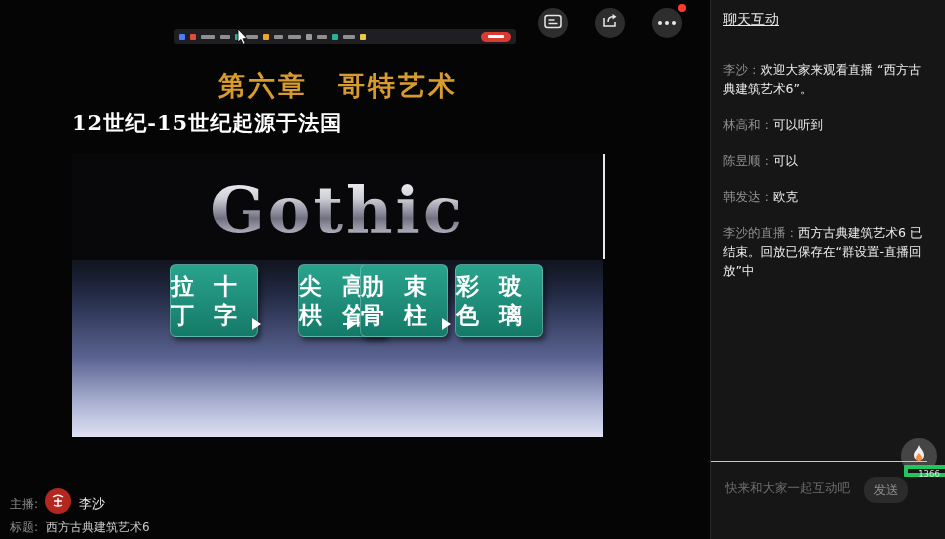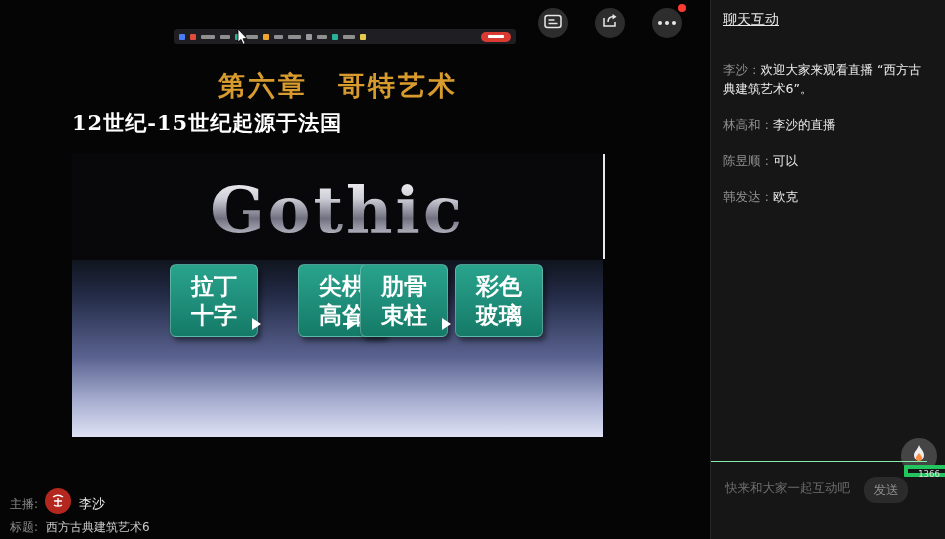--- a/index.html
+++ b/index.html
@@ -45,21 +45,21 @@
   .gothic-word { font-family:"DejaVu Serif","Liberation Serif",serif; font-weight:bold;
                  font-size:64px; letter-spacing:3px;
                  background:linear-gradient(180deg,#ffffff 0%,#cfcfd8 35%,#707080 62%,#e9e9f2 100%);
                  -webkit-background-clip:text; background-clip:text; color:transparent;margin-top:6px; }
   .caret-line { position:absolute; left:603px; top:154px; width:2px; height:105px; background:#e9e9e9; }
   .gradient-panel { position:absolute; left:72px; top:260px; width:531px; height:177px;
                     background:linear-gradient(180deg,#11151f 0%,#232b46 20%,#5a6390 55%,#a8afd1 80%,#dfe2f4 100%); }
   .kw-box { position:absolute; top:264px; width:88px; height:73px; border-radius:6px;
             background:linear-gradient(180deg,#29a38d 0%,#157a68 100%);
             border:1px solid rgba(255,255,255,.25); box-shadow:3px 4px 5px rgba(0,0,0,.45);
-            display:flex; flex-direction:column; align-items:center; justify-content:center;
+            display:flex; flex-direction:row; align-items:center; justify-content:center;
             color:#fff; font-family:"DejaVu Serif","Liberation Serif",serif; font-weight:bold;
             font-size:23px; line-height:1.25; }
   #kw1{left:170px;} #kw2{left:256px;margin-left:42px;} #kw3{left:360px;} #kw4{left:455px;}
   .kw-arrow { position:absolute; top:318px; width:0; height:0;
               border-left:9px solid #fff; border-top:6px solid transparent;
               border-bottom:6px solid transparent; }
   #ar1{left:252px;} #ar2{left:347px;} #ar3{left:442px;}
 
   
   .host-label { position:absolute; left:10px; top:496px; font-size:12px; color:#8f8f8f; }
@@ -199,23 +199,24 @@
       <span class="lbl">标题:</span>
       <span class="val">西方古典建筑艺术6</span>
     </div>
   </div>
 
   <div class="right">
     <div class="panel-title">聊天互动</div>
 
     <div class="chat-list">
       <div class="msg"><span class="msg-name">李沙：</span><span class="msg-text">欢迎大家来观看直播 “西方古典建筑艺术6”。</span></div>
-      <div class="msg"><span class="msg-name">林高和：</span><span class="msg-text">李沙的直播</span></div>
+      <div class="msg"><span class="msg-name">林高和：</span><span class="msg-text">可以听到</span></div>
       <div class="msg"><span class="msg-name">陈昱顺：</span><span class="msg-text">可以</span></div>
       <div class="msg"><span class="msg-name">韩发达：</span><span class="msg-text">欧克</span></div>
+      <div class="msg"><span class="msg-name">李沙的直播：</span><span class="msg-text">西方古典建筑艺术6 已结束。回放已保存在“群设置-直播回放”中</span></div>
     </div>
 
     <div class="like-btn">
       <span>
         <svg width="18" height="20" viewBox="0 0 18 20">
           <path d="M9 1 C10 4.5 14 6.5 14 11.5 A5 5 0 0 1 4 11.5 C4 7.5 7.8 5.5 9 1 Z" fill="#efefef"></path>
           <path d="M9 9 C10.2 11 12 11.8 12 14 A3 3 0 0 1 6 14 C6 11.8 7.8 11 9 9 Z" fill="#ff8a3c"></path>
         </svg>
       </span>
     </div>

